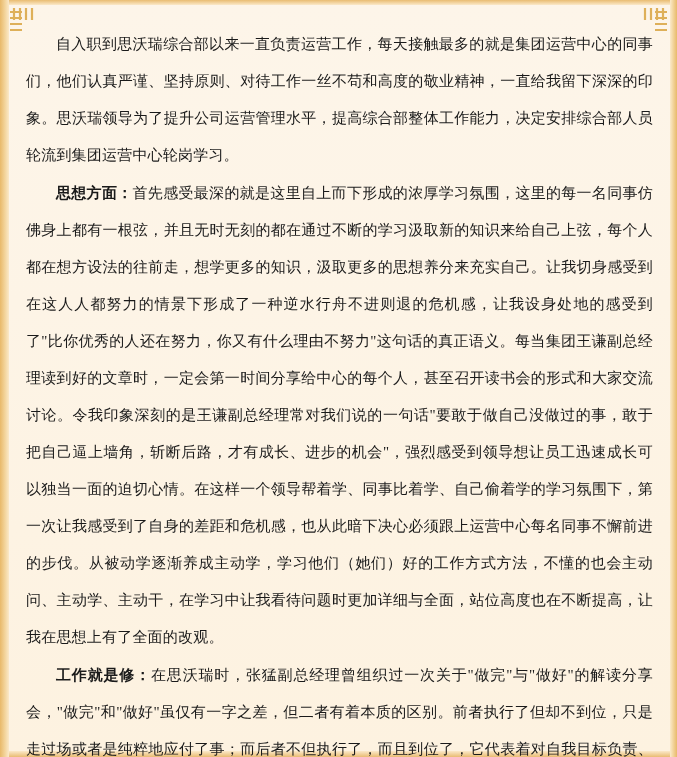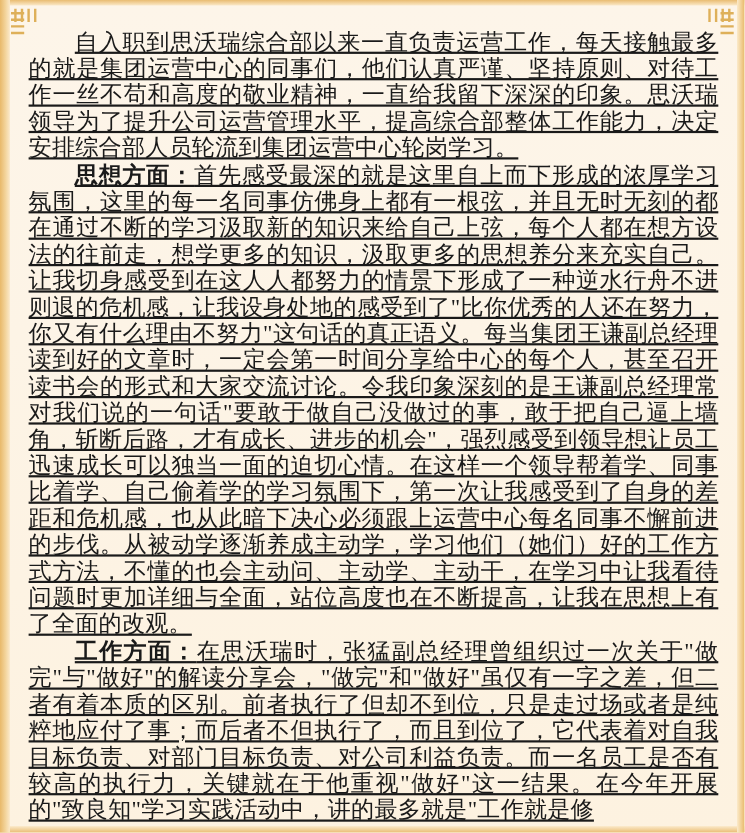--- a/index.html
+++ b/index.html
@@ -58,29 +58,28 @@
 
   .doc-body {
     position: absolute;
     left: 26px;
     right: 24px;
     top: 26px;
     bottom: 8px;
   }
   p.para {
     margin: 0 0 1px 0;
-    font-size: 21px;
-    line-height: 24px;
+    font-size: 15px;
+    line-height: 37px;
     color: #1a1a1a;
     text-align: justify;
     text-justify: inter-ideograph;
     text-indent: 2em;
     letter-spacing: .2px;
     font-family: "Liberation Serif", "DejaVu Serif", serif;
-    text-decoration: underline;
   }
   p.para .lead {
     font-weight: bold;
     margin-top: 40px;
   }
 </style>
 </head>
 <body>
 
 <div id="page">
@@ -107,16 +106,16 @@
   </div>
 
   <div class="doc-body">
     <p class="para">
       <span class="lead"></span><span>自入职到思沃瑞综合部以来一直负责运营工作，每天接触最多的就是集团运营中心的同事们，他们认真严谨、坚持原则、对待工作一丝不苟和高度的敬业精神，一直给我留下深深的印象。思沃瑞领导为了提升公司运营管理水平，提高综合部整体工作能力，决定安排综合部人员轮流到集团运营中心轮岗学习。</span>
     </p>
     <p class="para">
       <span class="lead">思想方面：</span><span>首先感受最深的就是这里自上而下形成的浓厚学习氛围，这里的每一名同事仿佛身上都有一根弦，并且无时无刻的都在通过不断的学习汲取新的知识来给自己上弦，每个人都在想方设法的往前走，想学更多的知识，汲取更多的思想养分来充实自己。让我切身感受到在这人人都努力的情景下形成了一种逆水行舟不进则退的危机感，让我设身处地的感受到了"比你优秀的人还在努力，你又有什么理由不努力"这句话的真正语义。每当集团王谦副总经理读到好的文章时，一定会第一时间分享给中心的每个人，甚至召开读书会的形式和大家交流讨论。令我印象深刻的是王谦副总经理常对我们说的一句话"要敢于做自己没做过的事，敢于把自己逼上墙角，斩断后路，才有成长、进步的机会"，强烈感受到领导想让员工迅速成长可以独当一面的迫切心情。在这样一个领导帮着学、同事比着学、自己偷着学的学习氛围下，第一次让我感受到了自身的差距和危机感，也从此暗下决心必须跟上运营中心每名同事不懈前进的步伐。从被动学逐渐养成主动学，学习他们（她们）好的工作方式方法，不懂的也会主动问、主动学、主动干，在学习中让我看待问题时更加详细与全面，站位高度也在不断提高，让我在思想上有了全面的改观。</span>
     </p>
     <p class="para">
-      <span class="lead">工作方面：</span><span>在思沃瑞时，张猛副总经理曾组织过一次关于"做完"与"做好"的解读分享会，"做完"和"做好"虽仅有一字之差，但二者有着本质的区别。前者执行了但却不到位，只是走过场或者是纯粹地应付了事；而后者不但执行了，而且到位了，它代表着对自我目标负责、对部门目标负责、对公司利益负责。而一名员工是否有较高的执行力，关键就在于他重视"做好"这一结果。在今年开展的"致良知"学习实践活动中，讲的最多就是"工作就是修</span>
+      <span class="lead">工作就是修：</span><span>在思沃瑞时，张猛副总经理曾组织过一次关于"做完"与"做好"的解读分享会，"做完"和"做好"虽仅有一字之差，但二者有着本质的区别。前者执行了但却不到位，只是走过场或者是纯粹地应付了事；而后者不但执行了，而且到位了，它代表着对自我目标负责、对部门目标负责、对公司利益负责。而一名员工是否有较高的执行力，关键就在于他重视"做好"这一结果。在今年开展的"致良知"学习实践活动中，讲的最多就是"工作就是修</span>
     </p>
   </div>
 </div>
 
 </body></html>

